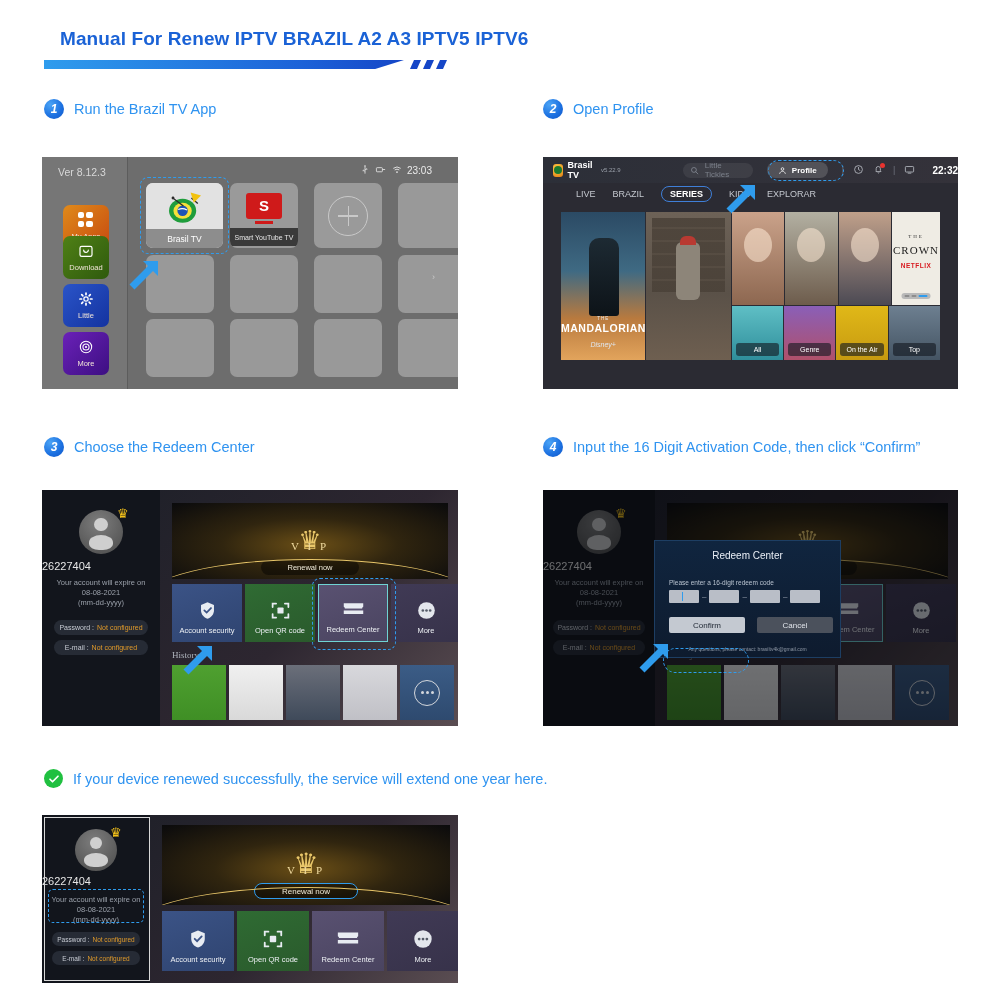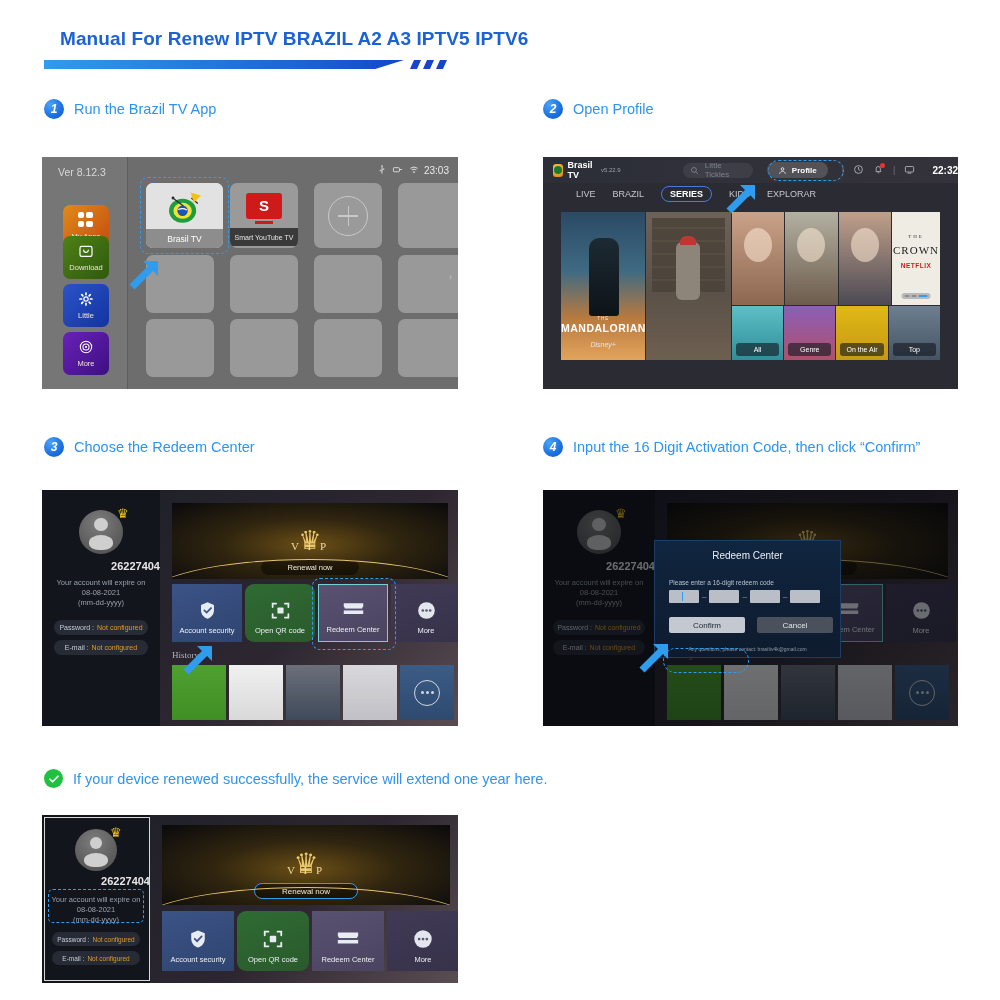--- a/index.html
+++ b/index.html
@@ -64,21 +64,21 @@
   }
   .lnch-tile .lbl { font-size: 7.5px; color: #f1e4d8; }
   .lt1 { top: 48px; background: linear-gradient(135deg,#e08a1a,#c64b10); }
   .lt2 { top: 79px; background: linear-gradient(135deg,#4f8016,#2f5a0d); }
   .lt3 { top: 127px; background: linear-gradient(135deg,#2a54c8,#1433a0); }
   .lt4 { top: 175px; background: linear-gradient(135deg,#6a21b8,#3d0f82); }
   .lnch-tile .ico { width: 17px; height: 17px; display: block; }
   .grid4 { display: grid; grid-template-columns: 1fr 1fr; gap: 2.5px; width: 15px; height: 15px; }
   .grid4 i { background: #fff; border-radius: 2px; display: block; }
 
-  .lnch-main { position: absolute; left: 86px; top: 0; right: 0; height: 100%; }
+  .lnch-main { position: absolute; left: 86px; top: 0; right: 17px; height: 100%; }
   .lnch-status {
     position: absolute; right: 9px; top: 7px; display: flex; align-items: center; gap: 4px;
     color: #eaeaea; font-size: 10px;
   }
   .lnch-status svg { width: 12px; height: 11px; }
   .appcell {
     position: absolute; width: 68px; height: 58px; border-radius: 7px; background: #9a9a9a;
   }
   .appcell.empty { background: #999999; }
   .app-brasil {
@@ -221,21 +221,21 @@
   .prof { background: linear-gradient(135deg,#1b1f27 0%,#2d2630 60%,#5a4d52 100%); }
   .prof-side { position: absolute; left: 0; top: 0; height: 100%; background: #12151c; }
   .avatar {
     position: absolute; left: 50%; transform: translateX(-50%);
     border-radius: 50%; background: radial-gradient(circle at 45% 30%, #7d7d7d, #4a4a4a);
     display: flex; align-items: center; justify-content: center;
   }
   .avatar .body { width: 56%; height: 34%; background: #cfcfcf; border-radius: 50% 50% 42% 42%; position: absolute; bottom: 9%; }
   .avatar .head { width: 30%; height: 30%; background: #cfcfcf; border-radius: 50%; position: absolute; top: 18%; }
   .crown-ic { position: absolute; font-size: 13px; color: #f4c21a; }
-  .acct-id { position: absolute; left: 0; right: 0; text-align: right; color: #e7e7e7; font-weight: bold; }
+  .acct-id { position: absolute; left: 0; right: 0; text-align: left; color: #e7e7e7; }
   .expire-box { position: absolute; text-align: center; color: #9aa0aa; line-height: 1.32; }
   .pill {
     position: absolute; border-radius: 10px; background: #262b35;
     display: flex; align-items: center; justify-content: center; gap: 3px;
     color: #c8ccd4;
   }
   .pill .warn { color: #e09a2a; }
   .prof-main { position: absolute; top: 0; height: 100%; }
   .vip-banner {
     position: absolute; background: radial-gradient(ellipse at 50% 55%, #6b4f16 0%, #30250f 45%, #0a0a0c 100%);
@@ -250,21 +250,21 @@
   }
   .vip-arc { position: absolute; left: -10%; width: 120%; height: 40px; border-top: 1.5px solid #e9c76a; border-radius: 50%/100% 100% 0 0; }
   .tilerow { position: absolute; display: flex; gap: 3px; }
   .ptile {
     position: relative; display: flex; flex-direction: column;
     align-items: center; justify-content: flex-end; padding-bottom: 7px; gap: 5px;
   }
   .ptile .tl-lbl { color: #edf0f4; }
   .ptile .tl-ic { display: flex; align-items: center; justify-content: center; }
   .tile-sec { background: linear-gradient(160deg,#3b5386,#2f4470); }
-  .tile-qr  { background: linear-gradient(160deg,#2f6b33,#2a5a2c); border-radius: 9px; }
+  .tile-qr  { background: linear-gradient(160deg,#2f6b33,#2a5a2c); }
   .tile-red { background: linear-gradient(160deg,#595171,#4a4460); }
   .tile-more{ background: linear-gradient(160deg,#403a55,#37324a); }
   .hist-lbl { position: absolute; color: #aeb3bb; font-family: Liberation Serif, serif; }
   .hist-row { position: absolute; display: flex; gap: 3px; }
   .hthumb { position: relative; overflow: hidden; }
   .h1 { background: linear-gradient(180deg,#4fa030,#3f8f25); }
   .h2 { background: linear-gradient(180deg,#f0f0f0,#d9d9d9); }
   .h3 { background: linear-gradient(180deg,#6b6f7a,#3f4a5a); }
   .h4 { background: linear-gradient(180deg,#d8d8dc,#c0c0c6); }
   .h5 { background: linear-gradient(180deg,#3b5c86,#2e4a6f); display:flex;align-items:center;justify-content:center; }

